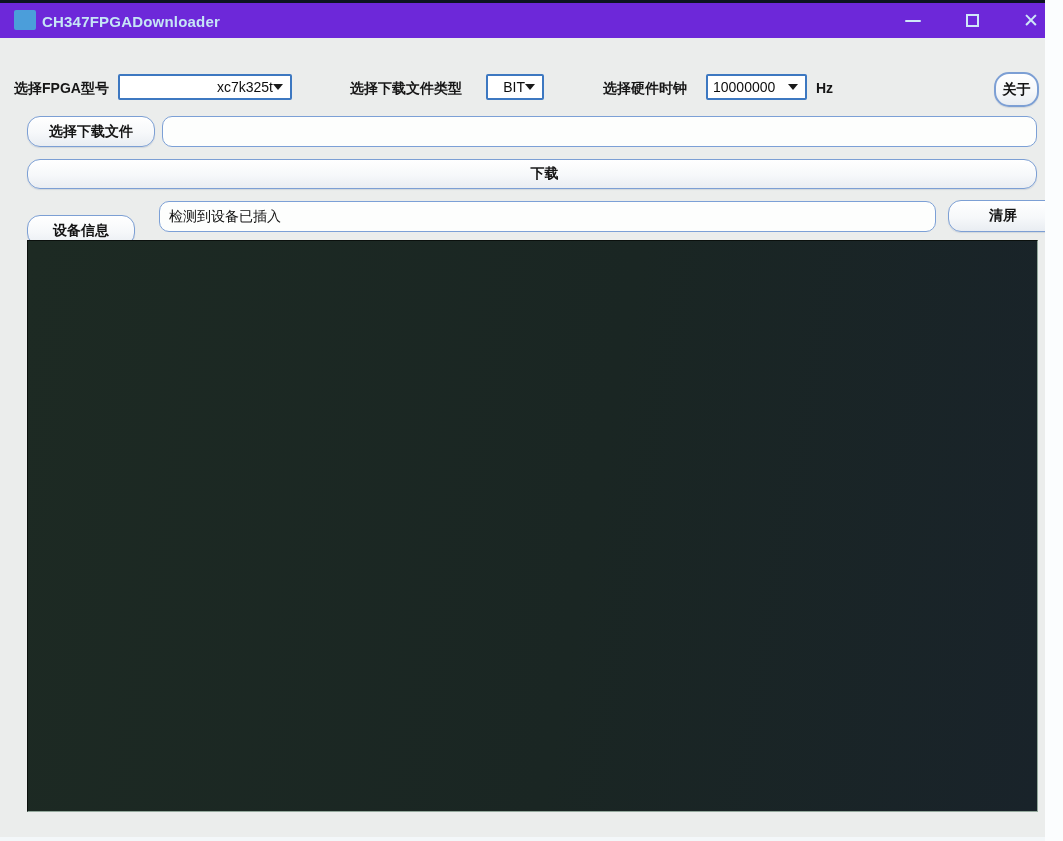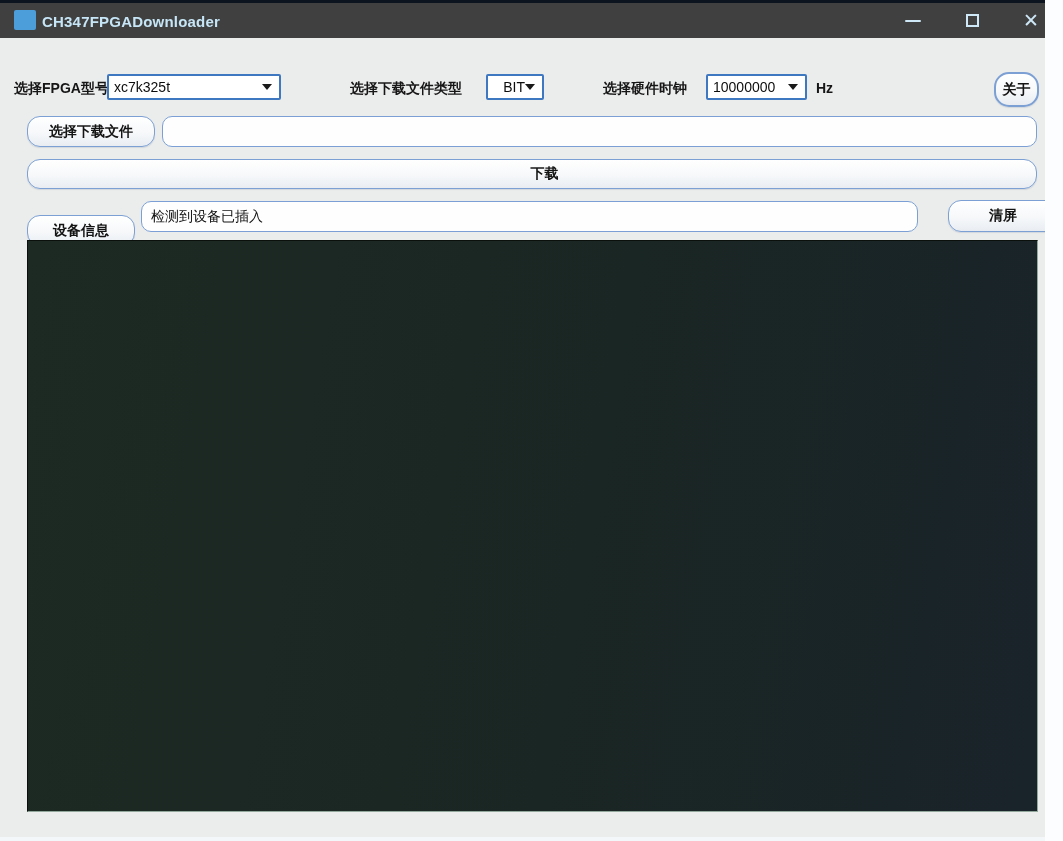--- a/index.html
+++ b/index.html
@@ -16,21 +16,21 @@
     position:absolute; left:0; top:0; width:1045px; height:837px;
     background:#ebedec;
   }
   .top-edge {
     position:absolute; left:0; top:0; width:1045px; height:3px;
     background:#0c1420;
   }
   
   .titlebar {
     position:absolute; left:0; top:3px; width:1045px; height:35px;
-    background:#404040; display:flex; align-items:center;
+    background:#6d28d9; display:flex; align-items:center;
   }
   .app-icon {
     position:absolute; left:14px; top:7px; width:22px; height:20px;
     background:#4b9eda; border-radius:2px;
   }
   .title-text {
     position:absolute; left:36px; top:50%; transform:translateY(-50%);
     color:#c6e5f6; font-size:15px; font-weight:600; letter-spacing:0.2px;
     padding-left:6px;
   }
@@ -116,21 +116,21 @@
       </div>
       <div class="win-btn btn-max">
         <div class="glyph-max"></div>
       </div>
       <div class="win-btn btn-close">
         <div class="glyph-close">✕</div>
       </div>
     </div>
 
     <div class="lbl" style="left:14px; top:80px;">选择FPGA型号</div>
-    <div class="combo" style="left:107px; top:74px; width:174px;">
+    <div class="combo" style="left:118px; top:74px; width:174px;text-align:right;">
       <span class="val">xc7k325t</span>
       <span class="arrow"></span>
     </div>
 
     <div class="lbl" style="left:350px; top:80px;">选择下载文件类型</div>
     <div class="combo" style="left:486px; top:74px; width:58px;text-align:right;">
       <span class="val">BIT</span>
       <span class="arrow"></span>
     </div>
 
@@ -142,21 +142,21 @@
     <div class="lbl" style="left:816px; top:80px; font-weight:700;">Hz</div>
 
     <button class="rbtn" style="left:994px; top:72px; width:45px; height:35px; border-radius:15px; border-width:2px;">关于</button>
 
     <button class="rbtn" style="left:27px; top:116px; width:128px; height:31px;">选择下载文件</button>
     <input class="rinput" style="left: 162px; top: 116px; width: 875px; height: 31px;" value="">
 
     <button class="rbtn" style="left:27px; top:159px; width:1010px; height:30px;padding-left:25px;">下载</button>
 
     <button class="rbtn" style="left:27px; top:215px; width:108px; height:31px;">设备信息</button>
-    <input class="rinput" style="left: 141px; top: 201px; width: 777px; height: 31px;" value="检测到设备已插入">
+    <input class="rinput" style="left: 159px; top: 201px; width: 777px; height: 31px;" value="检测到设备已插入">
     <button class="rbtn" style="left:948px; top:200px; width:110px; height:32px;">清屏</button>
 
     <div class="console"></div>
 
     <div class="bottom-strip"></div>
   </div>
 
   <div class="right-strip"></div>
 </div>
 

